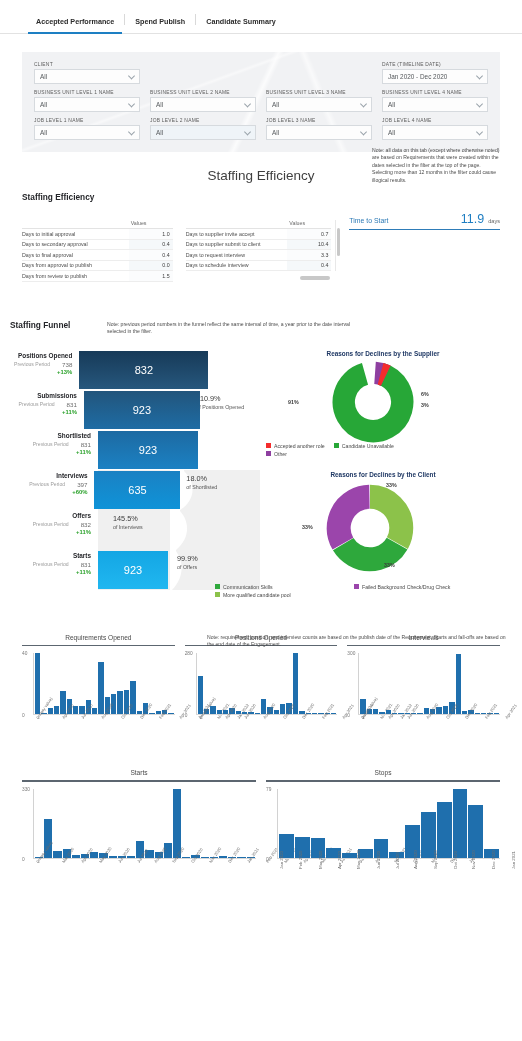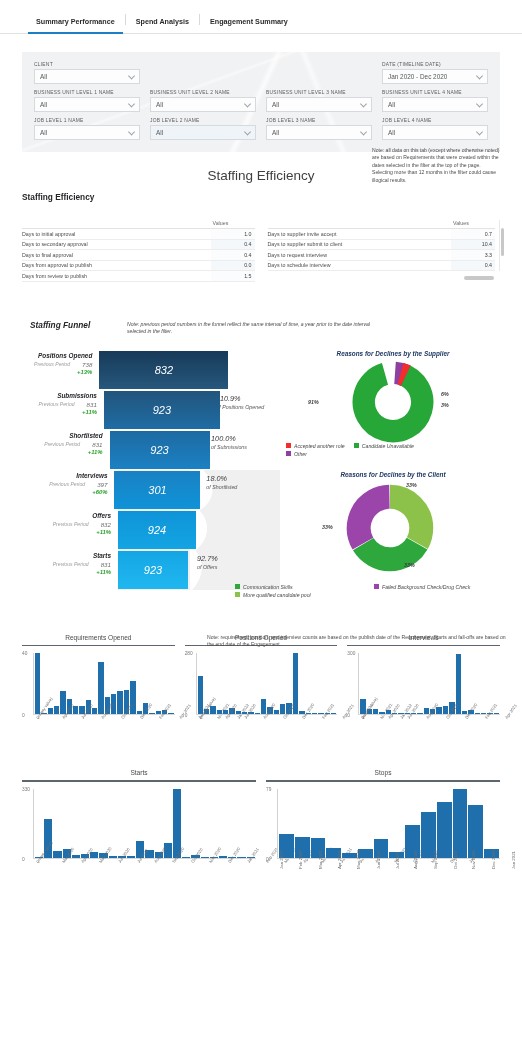--- a/index.html
+++ b/index.html
@@ -113,21 +113,21 @@
     position: absolute; right: -5px; top: 8px; width: 3.5px; height: 28px;
     background: #c8c8c8; border-radius: 2px;
   }
   .scrollbar-h {
     position: absolute; right: 5px; bottom: -9px; width: 30px; height: 4px;
     background: #c8c8c8; border-radius: 2px;
   }
   .kpi-table.bordered { border-right: 1px solid #e8e8e8; padding-right:4px;}
 
   
-  .funnel-sect { margin: 38px 22px 0 30px; position: relative; font-style: italic; }
+  .funnel-sect { margin: 38px 22px 0 10px; position: relative; }
   .funnel-note {
     position: absolute; left: 97px; top: 1px; width: 250px;
     font-size: 5.1px; line-height: 1.45; color: #4a4a4a;
   }
   .funnel-body { display: flex; margin-top: 20px; }
   .funnel-left { width: 250px; position: relative; }
   .fn-row { display: flex; align-items: stretch; height: 40px; position: relative; }
   .fn-labels {
     width: 88px; text-align: right; padding-right: 7px; padding-top: 2px;
   }
@@ -201,29 +201,29 @@
   }
   .xlabels.vertical .xlab {
     transform: rotate(-90deg); transform-origin: 4px 4px; font-size: 4.4px;
   }
 </style>
 </head>
 <body>
 
 <div class="tabbar">
   <div class="tab active">
-    <span>Summary Performance</span>
+    <span>Accepted Performance</span>
   </div>
   <div class="tab-div"></div>
   <div class="tab">
-    <span>Spend Analysis</span>
+    <span>Spend Publish</span>
   </div>
   <div class="tab-div"></div>
   <div class="tab">
-    <span>Engagement Summary</span>
+    <span>Candidate Summary</span>
   </div>
 </div>
 
 <div class="filters">
   <div class="frow">
     <div class="fcell">
       <div class="flabel">CLIENT</div>
       <div class="fselect">
         <span>All</span>
         <span class="chev"></span>
@@ -359,20 +359,27 @@
         </div>
         <div class="drow">
           <div class="d-lbl">Days to schedule interview</div>
           <div class="d-val">0.4</div>
         </div>
         <div class="scrollbar-v"></div>
         <div class="scrollbar-h"></div>
       </div>
     </div>
 
+    <div class="kpi">
+      <div class="kpi-head">
+        <span class="kpi-name">Time to Start</span>
+        <span class="kpi-val">11.9</span>
+        <span class="kpi-unit">days</span>
+      </div>
+    </div>
 
   </div>
 </div>
 
 <div class="funnel-sect">
   <div class="sect-h">Staffing Funnel</div>
   <div class="funnel-note">Note: previous period numbers in the funnel reflect the same interval of time, a year prior to the date interval selected in the filter.</div>
 
   <div class="funnel-body">
 
@@ -431,78 +438,73 @@
             <span class="pp-lbl">Previous Period</span>
             <span class="pp-val">831</span>
           </div>
           <div class="fn-delta">+11%</div>
         </div>
         <div class="fn-barwrap">
           <div class="fn-bar" style="background:linear-gradient(180deg,#1d6aa2,#1b81c3);width:100px;">
             <span>923</span>
           </div>
         </div>
-        <div class="fn-pct" style="margin-left:28px;">
-          <div class="p1">100.0%</div>
-          <div class="p2">of Submissions</div>
-        </div>
       </div>
 
       <div class="fn-row">
         <div class="fn-labels">
           <div class="fn-title">Interviews</div>
           <div class="fn-prev">
             <span class="pp-lbl">Previous Period</span>
             <span class="pp-val">397</span>
           </div>
           <div class="fn-delta">+60%</div>
         </div>
         <div class="fn-barwrap">
           <div class="fn-bar" style="background:linear-gradient(180deg,#1a81c3,#0f93d8);width:86px;">
-            <span>301</span>
+            <span>635</span>
           </div>
         </div>
         <div class="fn-pct" style="margin-left:14px;">
           <div class="p1">18.0%</div>
           <div class="p2">of Shortlisted</div>
         </div>
       </div>
 
       <div class="fn-row">
         <div class="fn-labels">
           <div class="fn-title">Offers</div>
           <div class="fn-prev">
             <span class="pp-lbl">Previous Period</span>
             <span class="pp-val">832</span>
           </div>
           <div class="fn-delta">+11%</div>
         </div>
-        <div class="fn-barwrap">
-          <div class="fn-bar" style="background:linear-gradient(180deg,#0f93d8,#13a5e3);width:78px;">
-            <span>924</span>
-          </div>
+        <div class="fn-pct" style="margin-left:6px;">
+          <div class="p1">145.5%</div>
+          <div class="p2">of Interviews</div>
         </div>
       </div>
 
       <div class="fn-row">
         <div class="fn-labels">
           <div class="fn-title">Starts</div>
           <div class="fn-prev">
             <span class="pp-lbl">Previous Period</span>
             <span class="pp-val">831</span>
           </div>
           <div class="fn-delta">+11%</div>
         </div>
         <div class="fn-barwrap">
           <div class="fn-bar" style="background:linear-gradient(180deg,#14a6e4,#20b7f0);width:70px;">
             <span>923</span>
           </div>
         </div>
         <div class="fn-pct" style="margin-left:-2px;">
-          <div class="p1">92.7%</div>
+          <div class="p1">99.9%</div>
           <div class="p2">of Offers</div>
         </div>
       </div>
     </div>
 
     <div class="funnel-right">
 
       <div class="donut-title">Reasons for Declines by the Supplier</div>
       <div class="donut-box">
         <svg viewBox="0 0 100 100" width="86" height="86" style="position:absolute;left:64px;top:0;">

